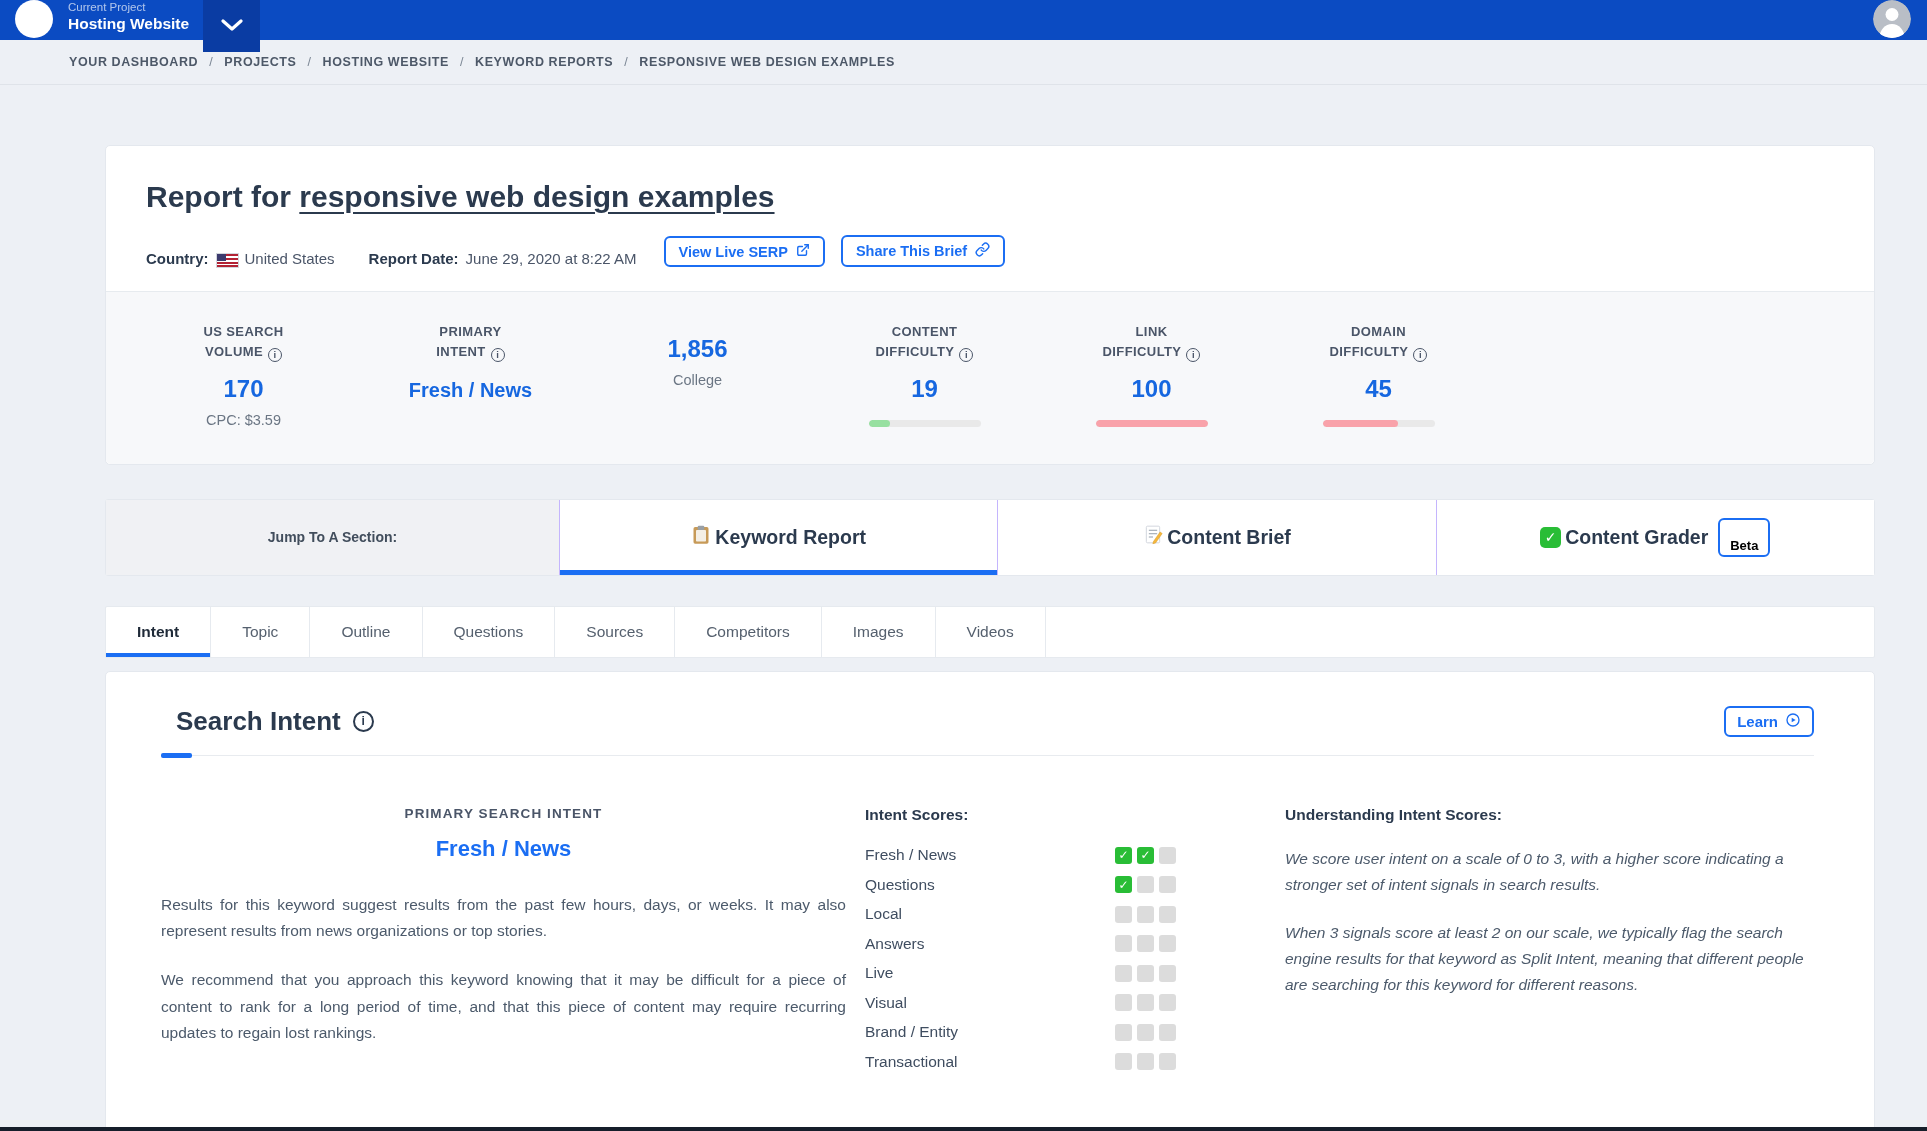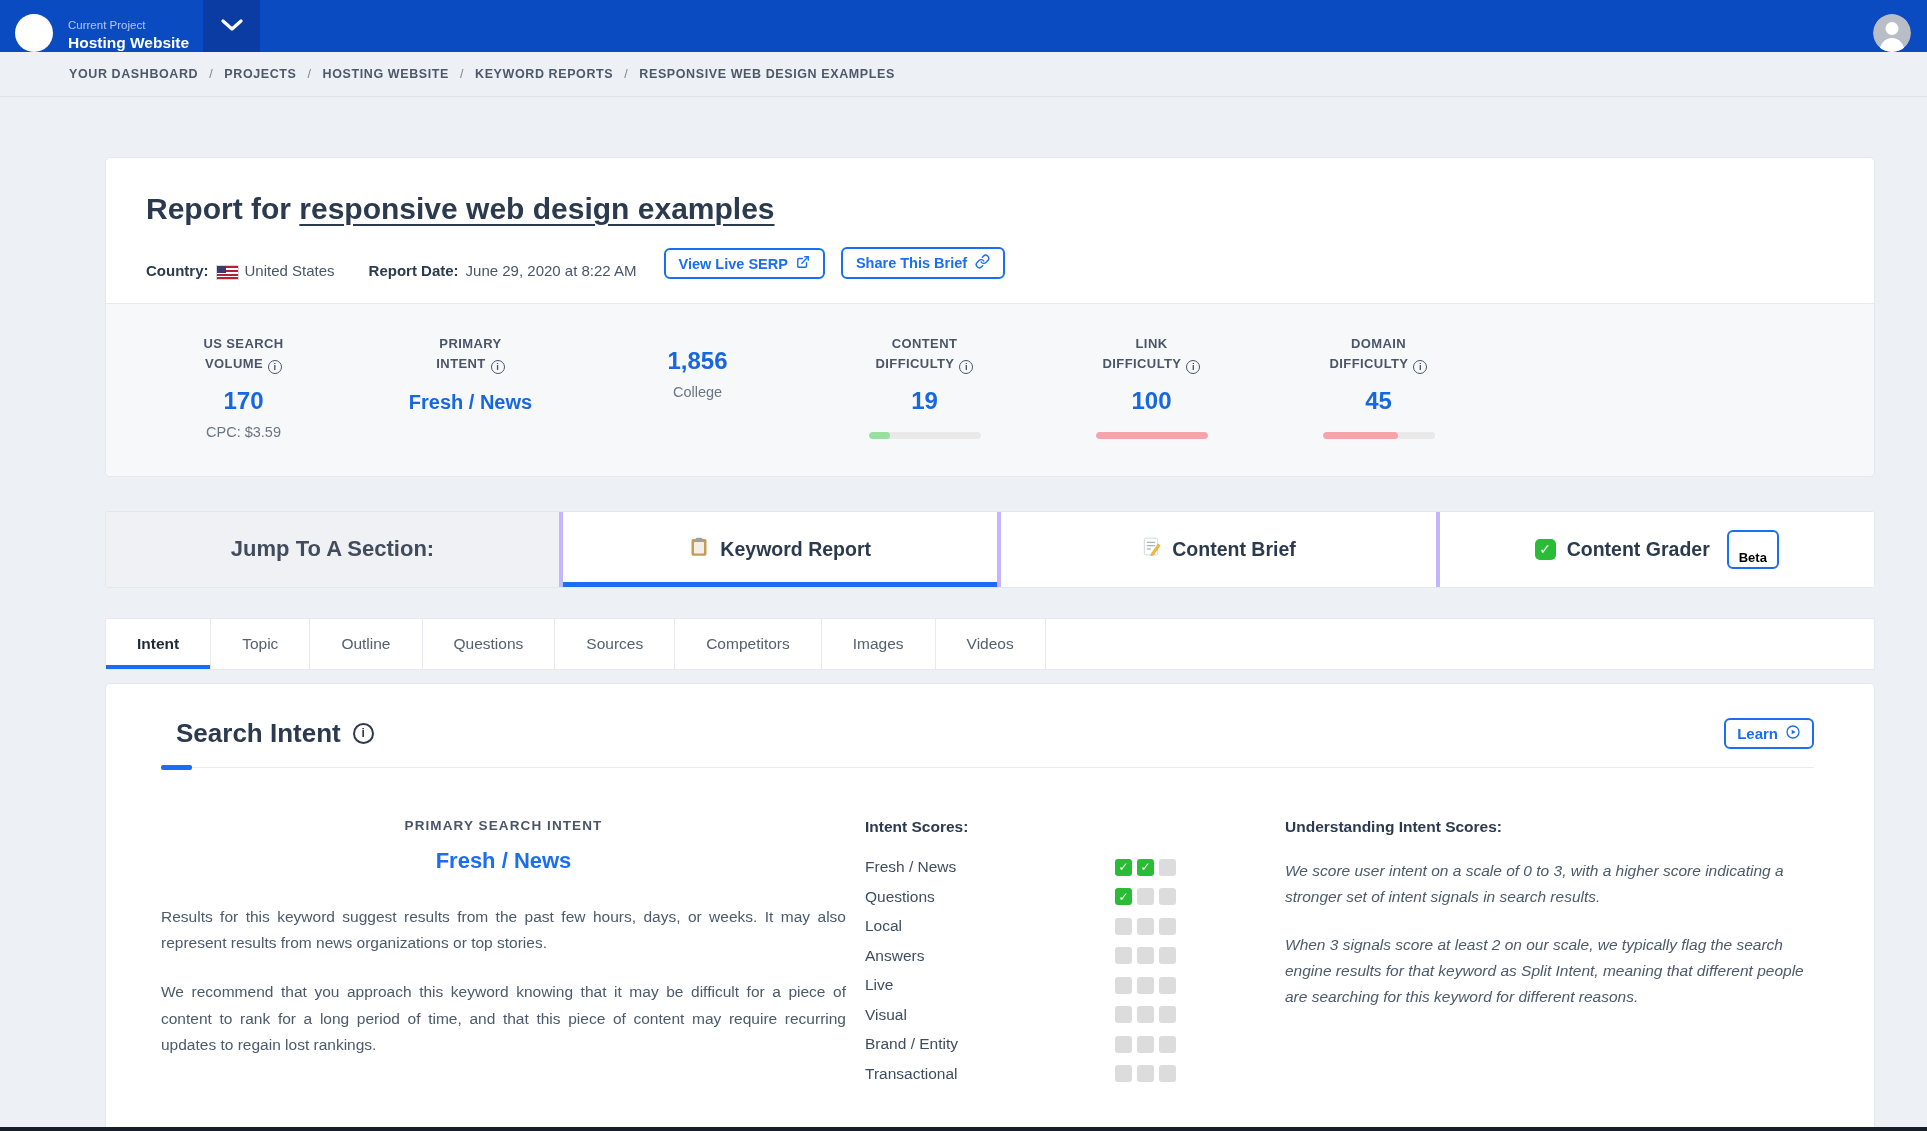--- a/index.html
+++ b/index.html
@@ -1,21 +1,21 @@
 <!DOCTYPE html>
 <html><head>
 <meta charset="utf-8">
 <style>
   * { margin:0; padding:0; box-sizing:border-box; }
   html,body { background:#dfe3ea; }
   body { font-family:"Liberation Sans","DejaVu Sans",sans-serif; }
   .screen { position:relative; width:1927px; height:1131px; background:#edf0f5; overflow:hidden; }
 
   
-  .navbar { height:52px; background:#0b4bc2; display:flex; align-items:flex-end; padding-left:15px; }
+  .navbar { height:40px; background:#0b4bc2; display:flex; align-items:flex-start; padding-left:15px; }
   .logo { width:38px; height:38px; border-radius:50%; background:#fff; flex:none; }
   .project { margin-left:15px; line-height:1.25; }
   .project-label { font-size:11.5px; color:rgba(255,255,255,.68); }
   .project-name { font-size:15.5px; font-weight:700; color:#fff; }
   .project-dropdown { margin-left:14px; width:57px; height:52px; background:#0a3ca3; border:none; display:flex; align-items:center; justify-content:center; cursor:pointer; }
   .avatar { margin-left:auto; margin-right:16px; width:38px; height:38px; border-radius:50%; overflow:hidden; cursor:pointer; }
 
   
   .breadcrumb { height:45px; display:flex; align-items:center; padding-left:69px; border-bottom:1px solid #dfe3e9; font-size:12.5px; letter-spacing:.6px; font-weight:600; color:#4d5868; }
   .crumb { cursor:pointer; }
@@ -45,22 +45,22 @@
   .info-icon { display:inline-flex; width:14px; height:14px; border:1.4px solid currentColor; border-radius:50%; align-items:center; justify-content:center; font-size:9.5px; font-weight:600; margin-left:5px; vertical-align:-2px; cursor:pointer; }
   .info-icon::after { content:"i"; }
   .metric-value { margin-top:13px; font-size:24px; font-weight:700; color:#1667e0; }
   .metric-value.text-val { font-size:20px; margin-top:17px; }
   .metric-sub { margin-top:9px; font-size:14.5px; color:#6b7684; }
   .metric-bar { margin:17px auto 0; width:112px; height:7px; border-radius:4px; background:#e9e9e9; overflow:hidden; }
   .metric-bar .fill { height:100%; border-radius:4px; }
 
   
   .jump-bar { margin-top:34px; display:flex; height:77px; background:#fff; border:1px solid #e4e8ee; border-radius:3px; }
-  .jump-label { width:453px; flex:none; background:#f0f1f4; display:flex; align-items:center; justify-content:center; font-size:22px; font-weight:700; color:#414d5c; }
-  .jump-item { flex:1; display:flex; align-items:center; justify-content:center; gap:11px; font-size:19.5px; font-weight:700; color:#2b3a4e; border-left:4px solid #c4b5fd; cursor:pointer; background:#fff; }
+  .jump-label { width:453px; flex:none; background:#f0f1f4; display:flex; align-items:center; justify-content:center; font-size:14px; font-weight:700; color:#414d5c; }
+  .jump-item { flex:1; display:flex; align-items:center; justify-content:center; gap:4px; font-size:19.5px; font-weight:700; color:#2b3a4e; border-left:1px solid #c4b5fd; cursor:pointer; background:#fff; }
   .jump-item.active { box-shadow:inset 0 -5px 0 0 #1b6ef3; }
   .beta-badge { margin-left:6px; border:2px solid #1b6ef3; color:#000000; border-radius:6px; padding:18px 10px 2px; font-size:13px; font-weight:700; }
   .grader-check { width:21px; height:21px; border-radius:5px; background:#29bd36; color:#fff; font-size:14px; font-weight:700; display:inline-flex; align-items:center; justify-content:center; }
 
   
   .tabs { margin-top:30px; display:flex; height:52px; background:#fff; border:1px solid #e6eaef; border-radius:2px; }
   .tab { display:flex; align-items:center; padding:0 31px; font-size:15.5px; color:#55606e; border-right:1px solid #e6eaef; cursor:pointer; }
   .tab.active { font-weight:700; color:#1f2a38; box-shadow:inset 0 -4px 0 0 #1b6ef3; }
   .tab-filler { flex:1; }
 

